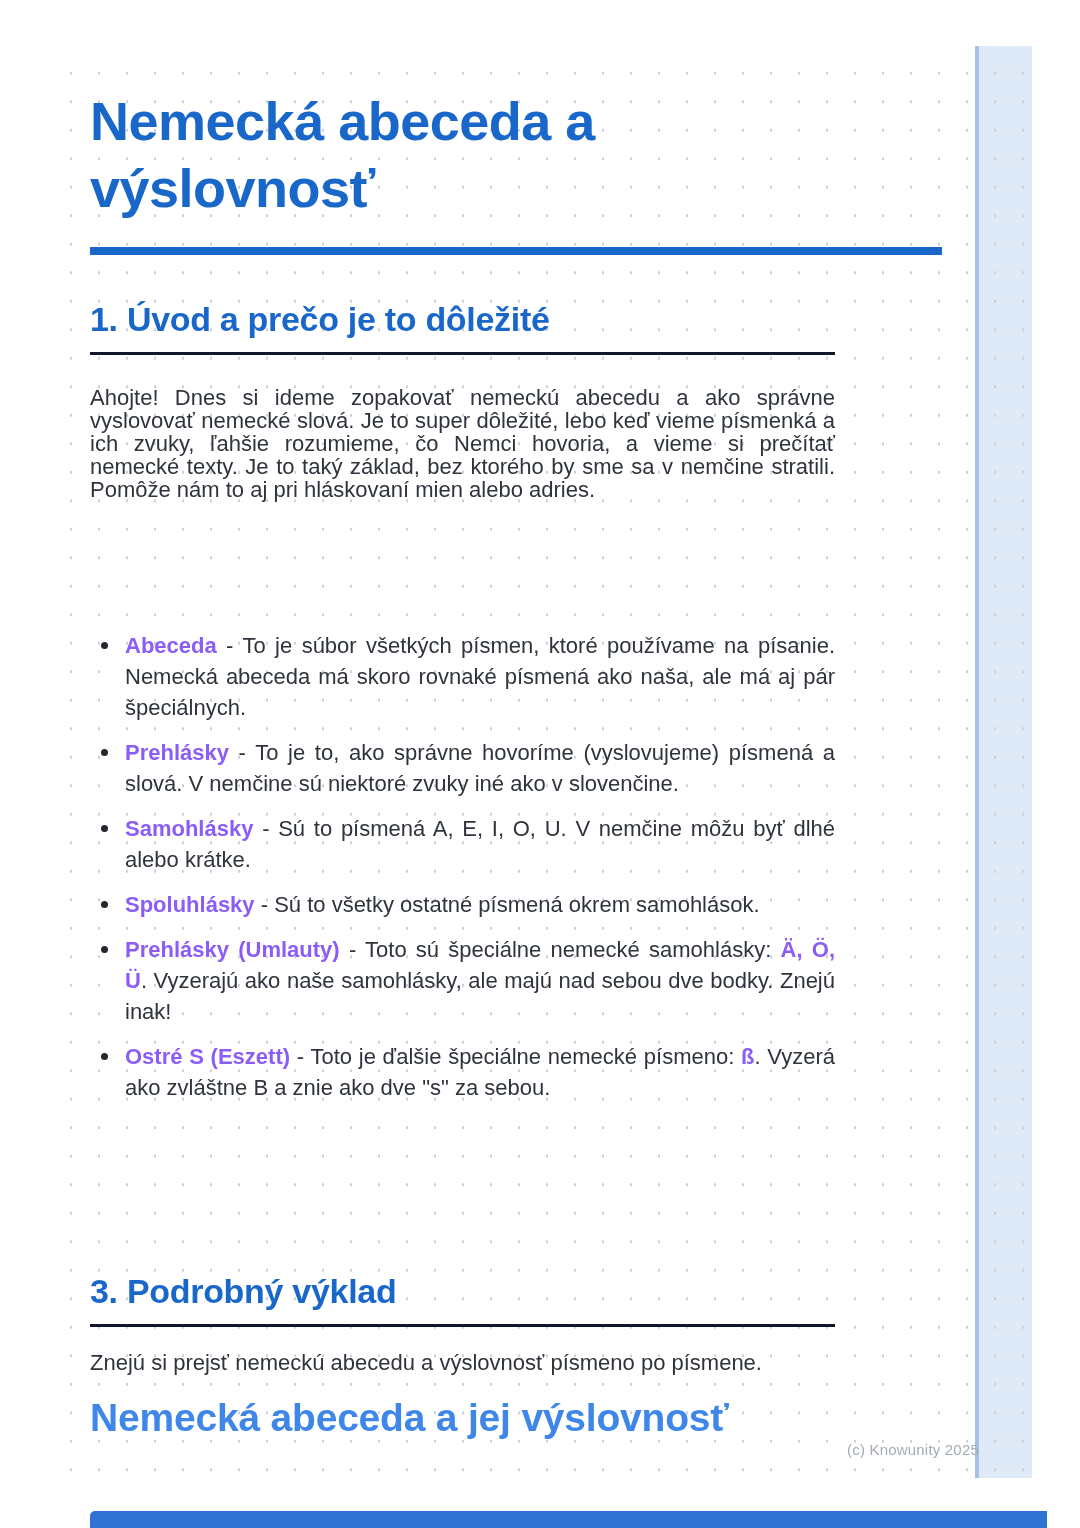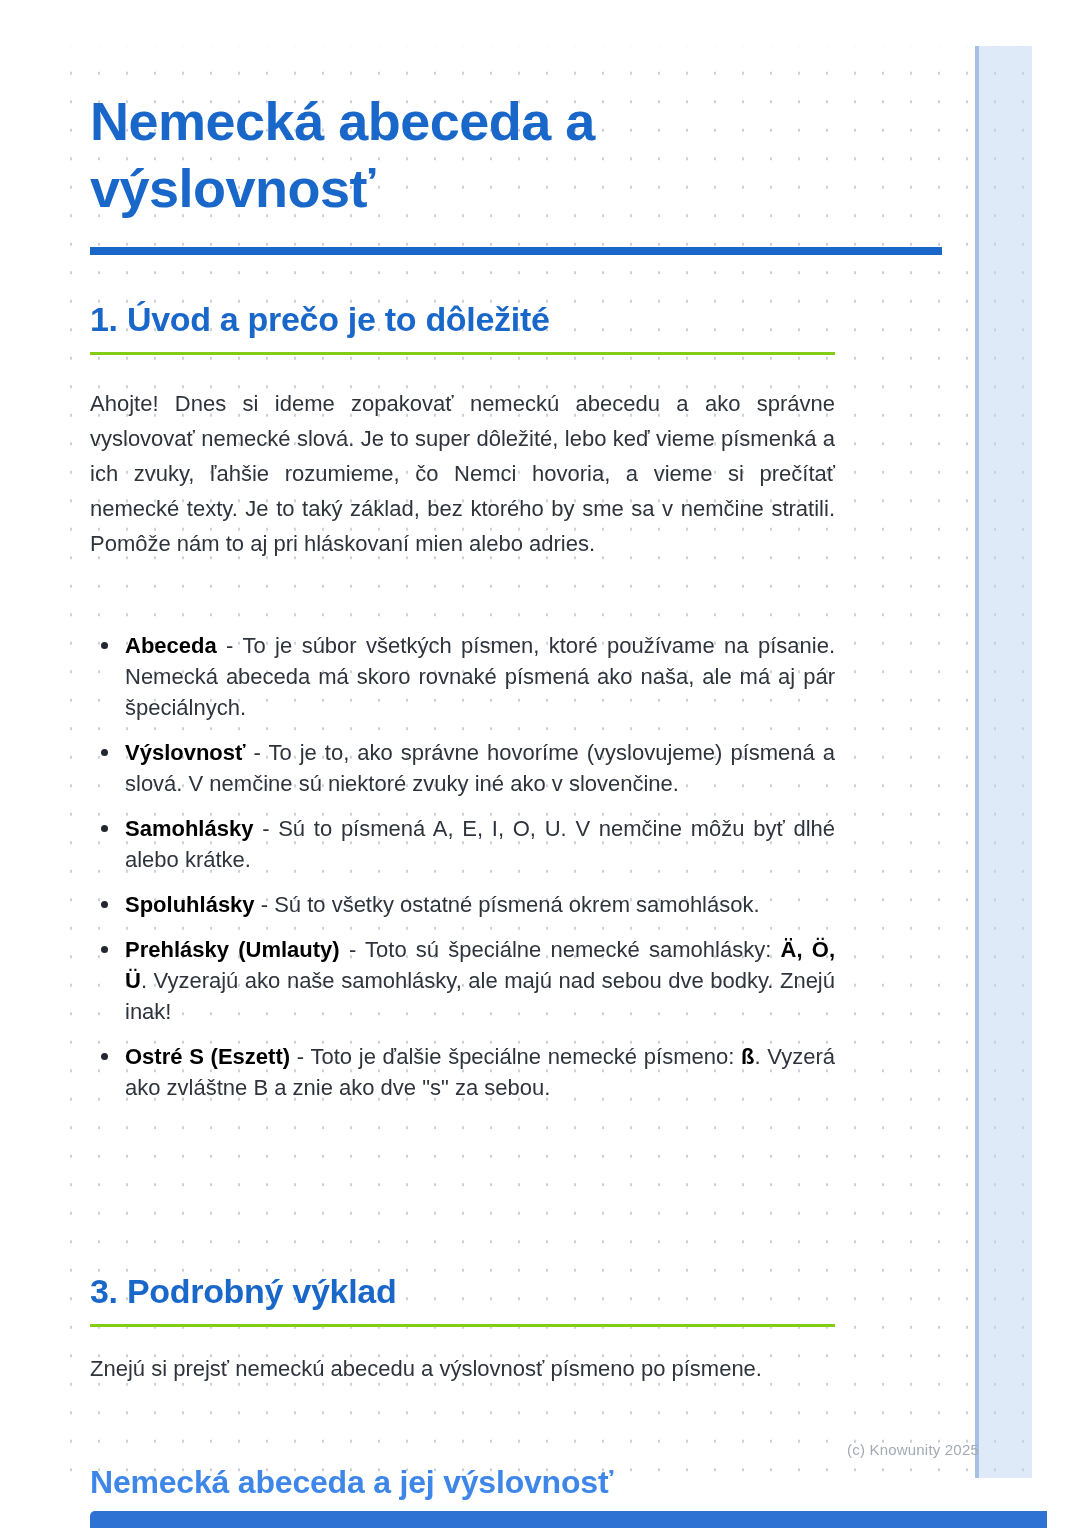--- a/index.html
+++ b/index.html
@@ -18,41 +18,41 @@
     pointer-events:none;
   }
   h1.title{
     position:absolute;left:90px;top:88px;width:770px;margin:0;
     font-size:54px;line-height:67px;font-weight:700;color:#1a67ca;letter-spacing:-0.5px;
   }
   .title-rule{position:absolute;left:90px;top:247px;width:852px;height:8px;background:#1a67ca;}
   section{position:absolute;left:90px;width:745px;}
   .sec1{top:298px;} .sec2{top:604px;} .sec3{top:1270px;}
   section h2{
-    margin:0;padding-bottom:12px;border-bottom:3px solid #84cc16;
+    margin:0;padding-bottom:12px;border-bottom:3px solid #0f172a;
     font-size:34px;line-height:42px;font-weight:700;color:#1a67ca;letter-spacing:-0.3px;
   }
   section p{
-    margin:24px 0 0 0;font-size:22px;line-height:35px;color:#2f343c;text-align:justify;
+    margin:24px 0 0 0;font-size:22px;line-height:23px;color:#2f343c;text-align:justify;
   }
   .sec1 p{margin-top:31px;}
   p.intro{margin-top:28px;text-align:left;}
   ul.key-terms{list-style:none;margin:26px 0 0 0;padding:0;}
   ul.key-terms li{
     position:relative;padding-left:35px;margin-bottom:14px;
     font-size:22px;line-height:31px;color:#2f343c;text-align:justify;
   }
   ul.key-terms li::before{
     content:"";position:absolute;left:11px;top:12px;width:7px;height:7px;
     border-radius:50%;background:#23272e;
   }
-  ul.key-terms li strong{font-weight:700;color:#000000;}
+  ul.key-terms li strong{font-weight:700;color:#8b5cf6;}
   h3.subheading{
-    position:absolute;left:90px;top:1464px;margin:0;
-    font-size:32px;line-height:36px;font-weight:700;color:#3e87e8;letter-spacing:-0.2px;
+    position:absolute;left:90px;top:1400px;margin:0;
+    font-size:39px;line-height:36px;font-weight:700;color:#3e87e8;letter-spacing:-0.2px;
   }
   .copyright{
     position:absolute;top:1441px;right:68px;z-index:5;
     font-size:15px;color:#a4abb5;letter-spacing:0.2px;
   }
   .bottom-bar{
     position:absolute;left:90px;top:1511px;width:990px;height:17px;
     background:#2e72d3;border-radius:5px 5px 0 0;
   }
 </style>
@@ -67,21 +67,21 @@
   <div class="title-rule"></div>
 
   <section class="sec1">
     <h2>1. Úvod a prečo je to dôležité</h2>
     <p>Ahojte! Dnes si ideme zopakovať nemeckú abecedu a ako správne vyslovovať nemecké slová. Je to super dôležité, lebo keď vieme písmenká a ich zvuky, ľahšie rozumieme, čo Nemci hovoria, a vieme si prečítať nemecké texty. Je to taký základ, bez ktorého by sme sa v nemčine stratili. Pomôže nám to aj pri hláskovaní mien alebo adries.</p>
   </section>
 
   <section class="sec2">
     <ul class="key-terms">
         <li><strong>Abeceda</strong><span> - To je súbor všetkých písmen, ktoré používame na písanie. Nemecká abeceda má skoro rovnaké písmená ako naša, ale má aj pár špeciálnych.</span></li>
-        <li><strong>Výslovnosť</strong><span> - To je to, ako správne hovoríme (vyslovujeme) písmená a slová. V nemčine sú niektoré zvuky iné ako v slovenčine.</span></li>
+        <li><strong>Prehlásky</strong><span> - To je to, ako správne hovoríme (vyslovujeme) písmená a slová. V nemčine sú niektoré zvuky iné ako v slovenčine.</span></li>
         <li><strong>Samohlásky</strong><span> - Sú to písmená A, E, I, O, U. V nemčine môžu byť dlhé alebo krátke.</span></li>
         <li><strong>Spoluhlásky</strong><span> - Sú to všetky ostatné písmená okrem samohlások.</span></li>
         <li><strong>Prehlásky (Umlauty)</strong><span> - Toto sú špeciálne nemecké samohlásky: </span><strong>Ä, Ö, Ü</strong><span>. Vyzerajú ako naše samohlásky, ale majú nad sebou dve bodky. Znejú inak!</span></li>
         <li><strong>Ostré S (Eszett)</strong><span> - Toto je ďalšie špeciálne nemecké písmeno: </span><strong>ß</strong><span>. Vyzerá ako zvláštne B a znie ako dve "s" za sebou.</span></li>
       </ul>
   </section>
 
   <section class="sec3">
     <h2>3. Podrobný výklad</h2>
     <p>Znejú si prejsť nemeckú abecedu a výslovnosť písmeno po písmene.</p>

